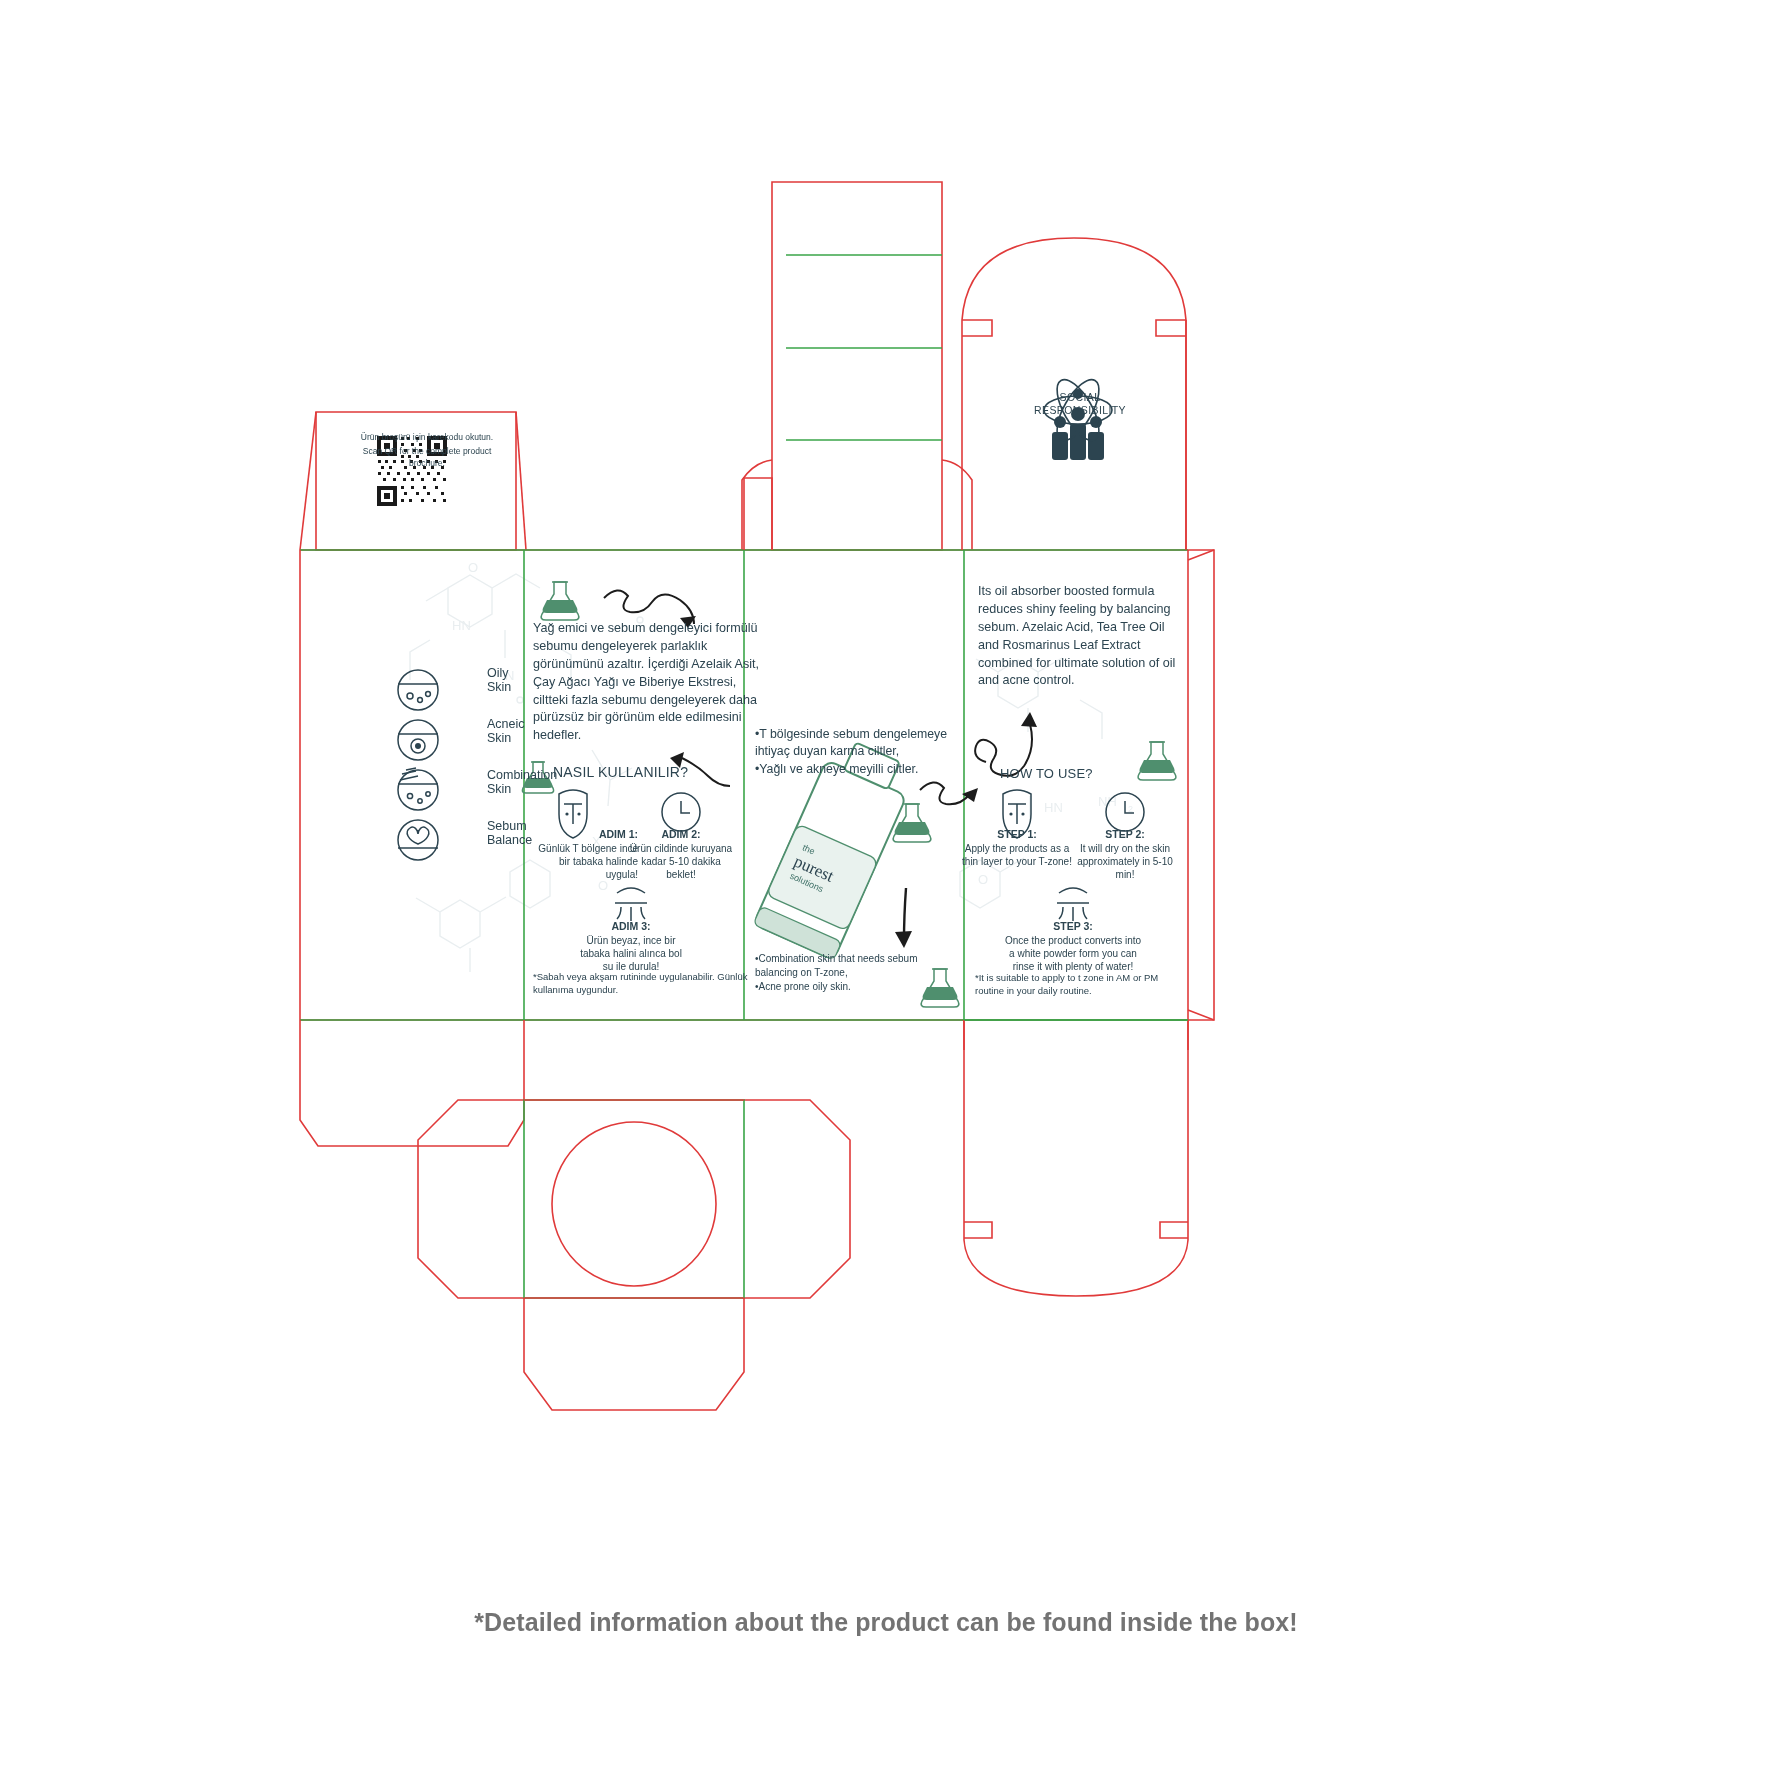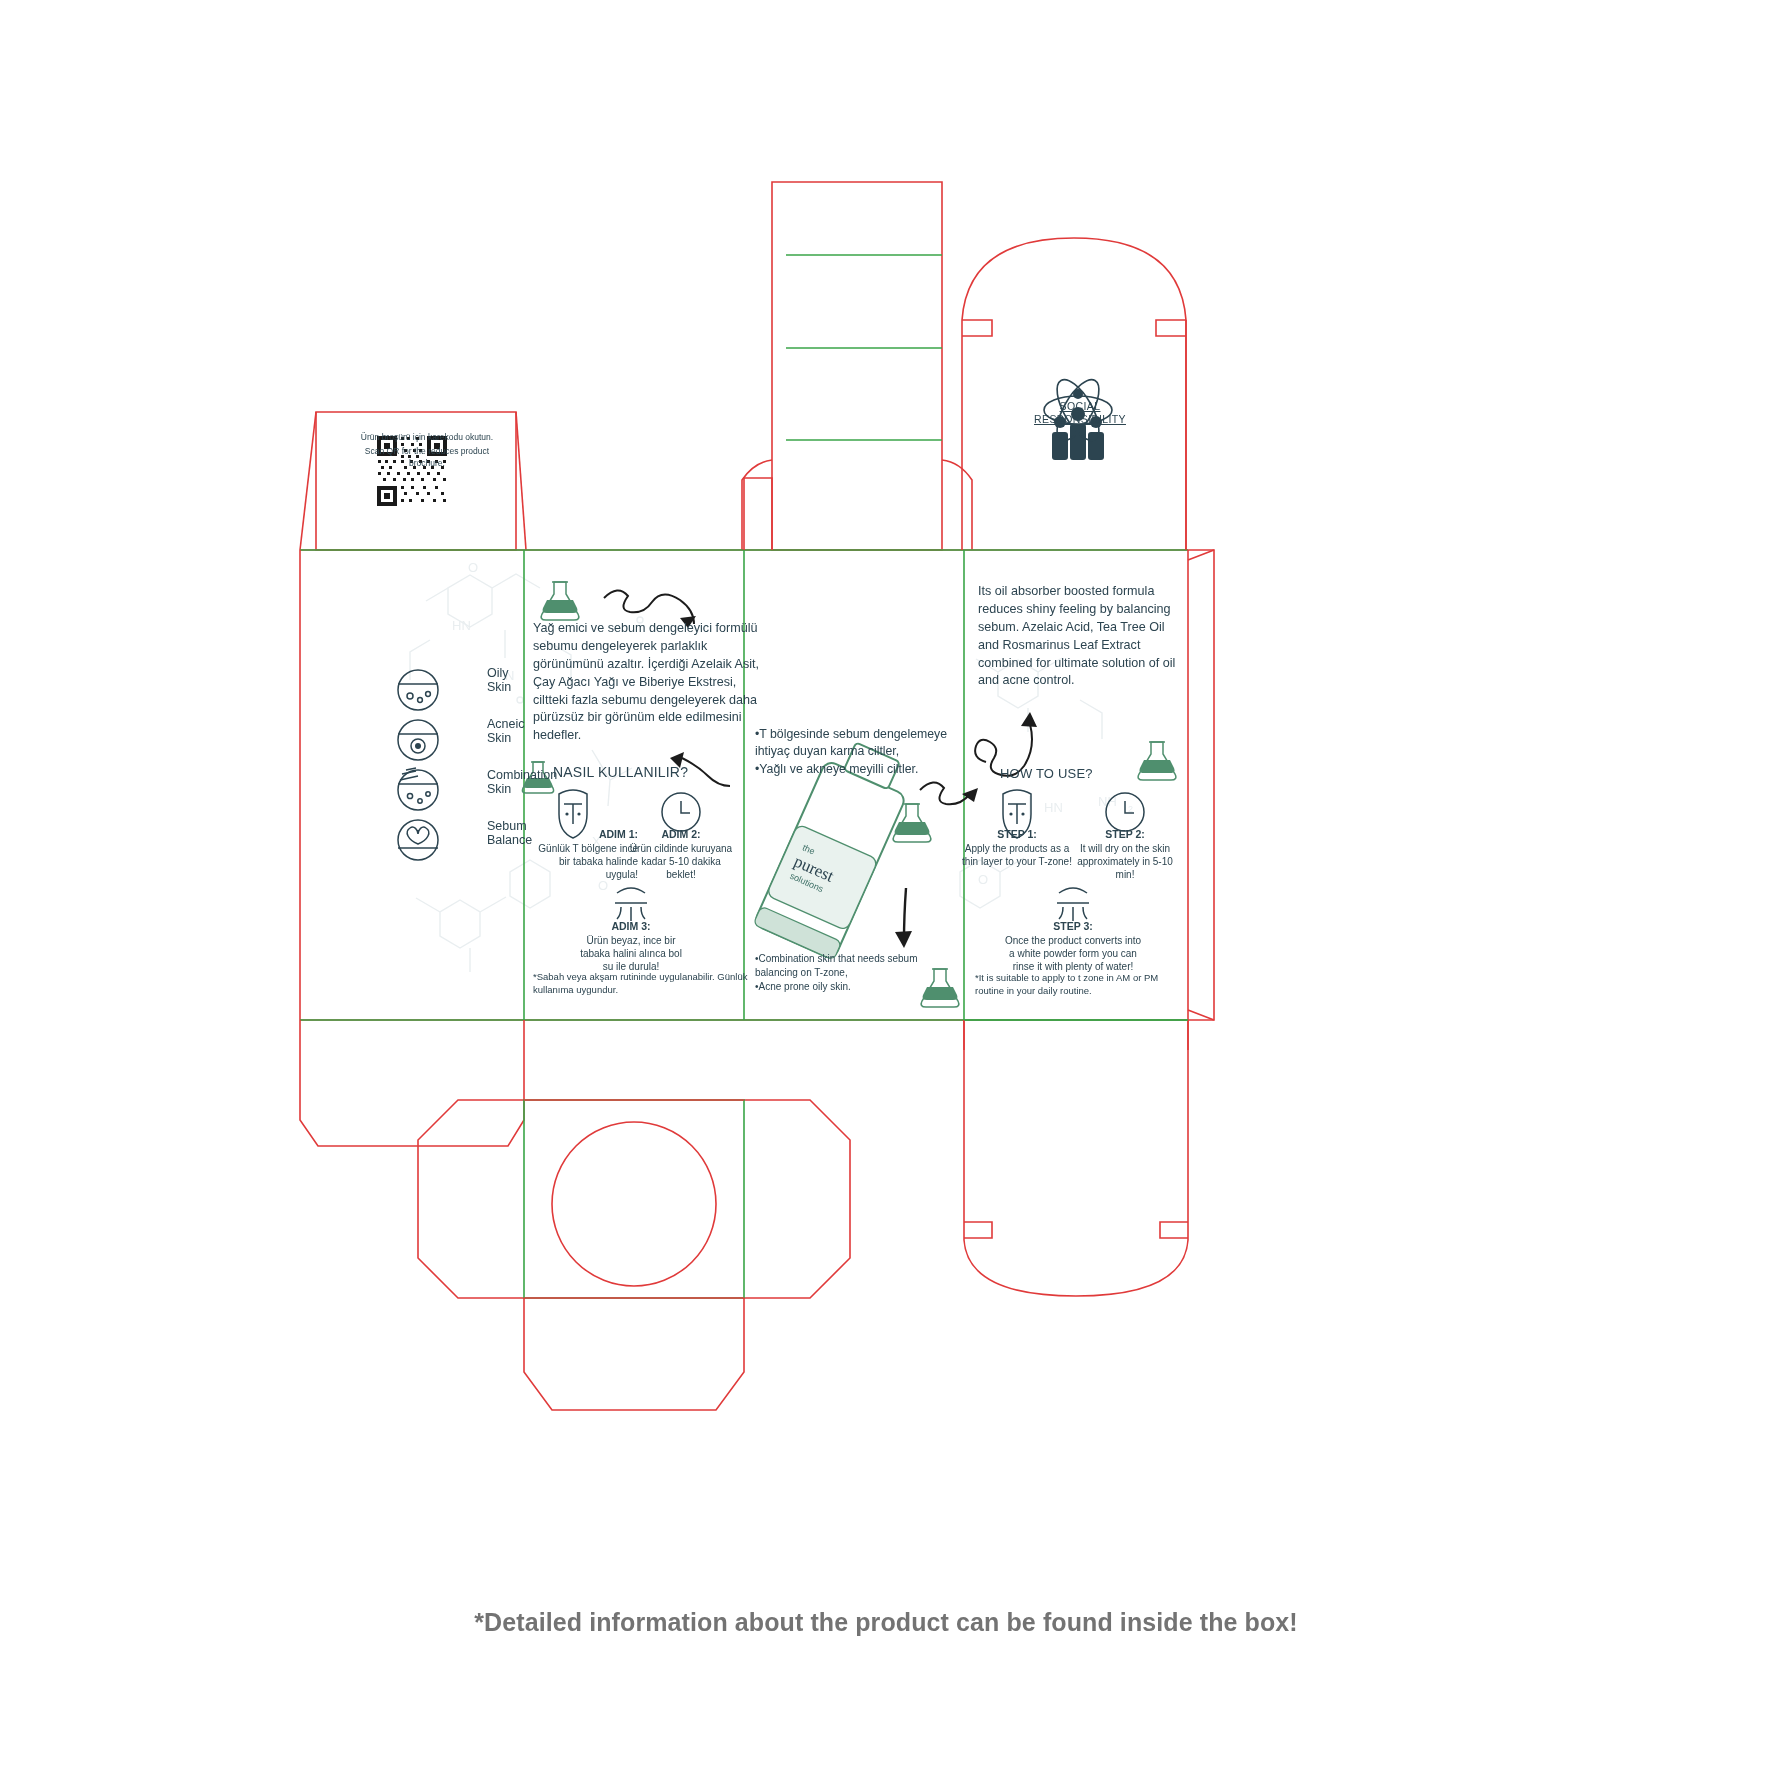--- a/index.html
+++ b/index.html
@@ -133,22 +133,21 @@
   #social-block {
     position: absolute;
     left: 1020px; top: 390px;
     width: 120px;
     text-align: center;
   }
   #social-label {
     font-size: 10.5px;
     line-height: 1.25;
     letter-spacing: .4px;
-    margin-top: 10px;
-    text-decoration: underline;
+    margin-top: 1px;
   }
 
   
   #footer-note {
     position: absolute;
     left: 0; top: 1608px;
     width: 1772px;
     text-align: center;
     font-size: 25px;
     font-weight: bold;
@@ -468,21 +467,21 @@
       <rect x="786" y="930" width="88" height="20" rx="6" fill="#cfe2d8" stroke="#4f8f6e" stroke-width="1.2"></rect>
       <text x="800" y="862" fill="#3d6f66" font-size="9" font-family="Liberation Sans, sans-serif">the</text>
       <text x="798" y="880" fill="#2c4450" font-size="17" font-family="Liberation Serif, serif">purest</text>
       <text x="800" y="893" fill="#3d6f66" font-size="9" font-family="Liberation Sans, sans-serif">solutions</text>
     </g>
   </g>
 </svg>
 
 <div id="qr-panel">
   <div id="qr-caption-tr">Ürün broşürü için karekodu okutun.</div>
-  <div id="qr-caption-en">Scan QR for the reduces product brochure.</div>
+  <div id="qr-caption-en">Scan QR for the complete product brochure.</div>
 </div>
 
 <div id="skin-types">
   <div class="skin-row">
     <div class="skin-icon"></div>
     <div class="skin-label">Oily Skin</div>
   </div>
   <div class="skin-row">
     <div class="skin-icon"></div>
     <div class="skin-label">Acneic Skin</div>

